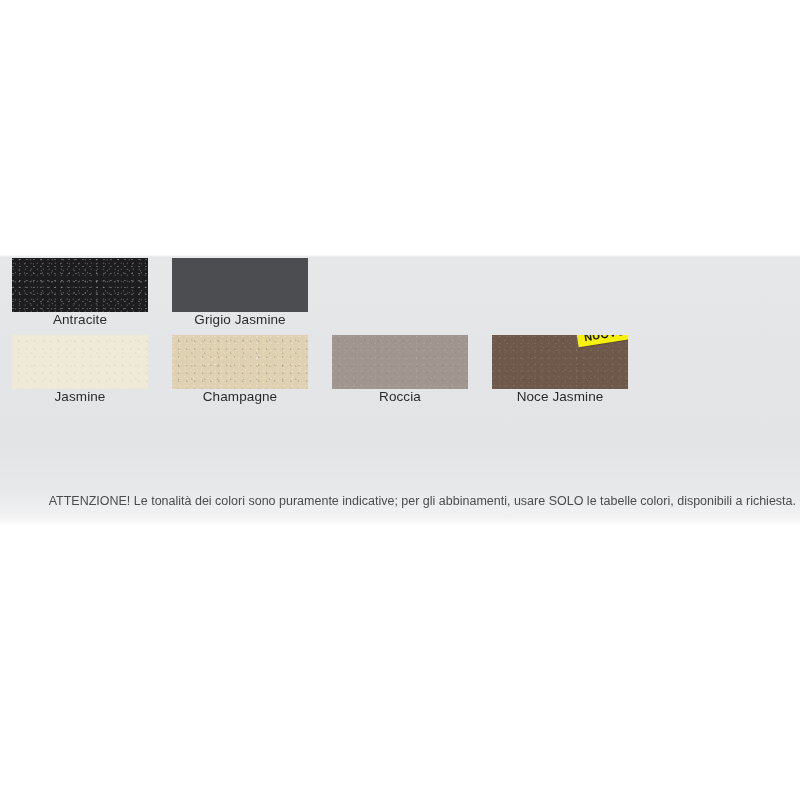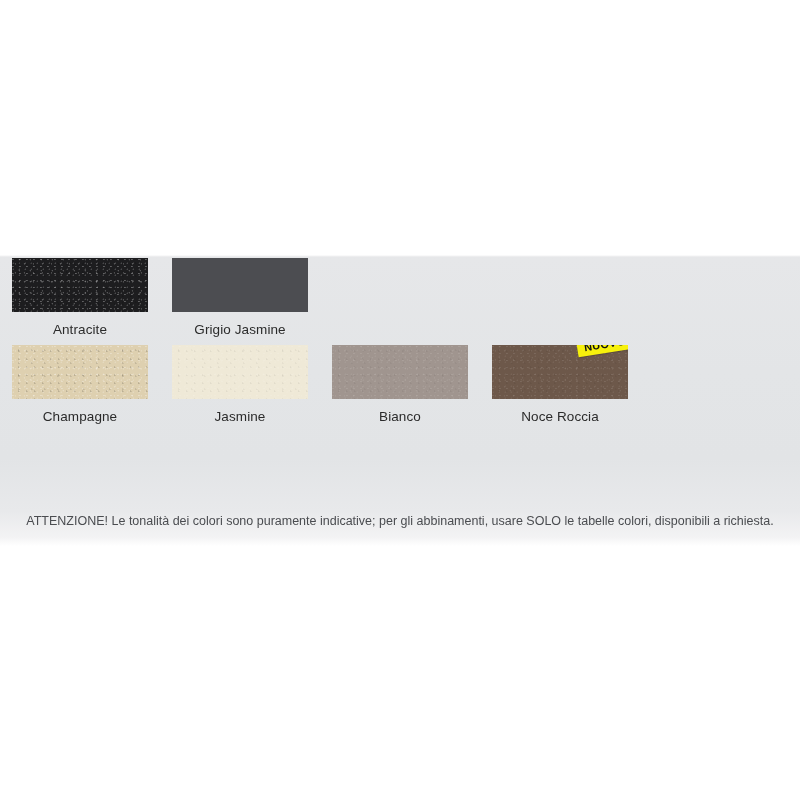--- a/index.html
+++ b/index.html
@@ -80,21 +80,20 @@
       radial-gradient(circle at 52% 40%, rgba(0,0,0,.12) 0 0.7px, transparent 1px),
       radial-gradient(circle at 22% 88%, rgba(255,255,255,.20) 0 0.6px, transparent 1px);
     background-size: 7px 7px, 9px 9px, 11px 11px, 8px 8px, 13px 13px, 6px 6px;
     opacity: .85;
   }
   .swatch-chip.grain-none::after { opacity: 0; }
   .swatch-chip.grain-low::after  { opacity: .35; }
   .swatch-chip.grain-high::after { opacity: 1; }
 
   .swatch-label {
-    margin-top: 10px;
     font-size: 13.5px;
     color: #2b2b2b;
     letter-spacing: .1px;
     line-height: 16px;
     white-space: nowrap;
   }
 
   .badge-nuovo {
     position: absolute;
     top: -9px;
@@ -111,21 +110,21 @@
     box-shadow: 0 1px 1px rgba(0,0,0,.18);
   }
 
   .notice-wrap {
     padding: 84px 0 16px 0;
   }
 
   .notice {
     font-size: 12.5px;
     color: #4a4c50;
-    text-align: center;
+    text-align: right;
     line-height: 17px;
     padding: 0 4px;
     white-space: nowrap;
   }
 
   .bottom-spacer {
     height: 246px;
     background: #ffffff;
   }
 </style>
@@ -151,39 +150,39 @@
       </div>
 
 
 
 
     </div>
 
     <div class="swatch-grid">
 
       <div class="swatch-cell">
+        <div class="swatch-chip grain-low" style="background-color:#efe9d7"></div>
+        <div class="swatch-label">Jasmine</div>
+      </div>
+
+      <div class="swatch-cell">
         <div class="swatch-chip grain-high" style="background-color:#ded0b0"></div>
         <div class="swatch-label">Champagne</div>
       </div>
 
       <div class="swatch-cell">
-        <div class="swatch-chip grain-low" style="background-color:#efe9d7"></div>
-        <div class="swatch-label">Jasmine</div>
-      </div>
-
-      <div class="swatch-cell">
         <div class="swatch-chip grain-low" style="background-color:#a0958f"></div>
-        <div class="swatch-label">Bianco</div>
+        <div class="swatch-label">Roccia</div>
       </div>
 
       <div class="swatch-cell">
         <div class="swatch-chip grain-low" style="background-color:#6d584a">
           <div class="badge-nuovo">NUOVO</div>
         </div>
-        <div class="swatch-label">Noce Roccia</div>
+        <div class="swatch-label">Noce Jasmine</div>
       </div>
 
 
     </div>
 
     <div class="notice-wrap">
       <div class="notice">ATTENZIONE! Le tonalità dei colori sono puramente indicative; per gli abbinamenti, usare SOLO le tabelle colori, disponibili a richiesta.</div>
     </div>
 
   </div>

